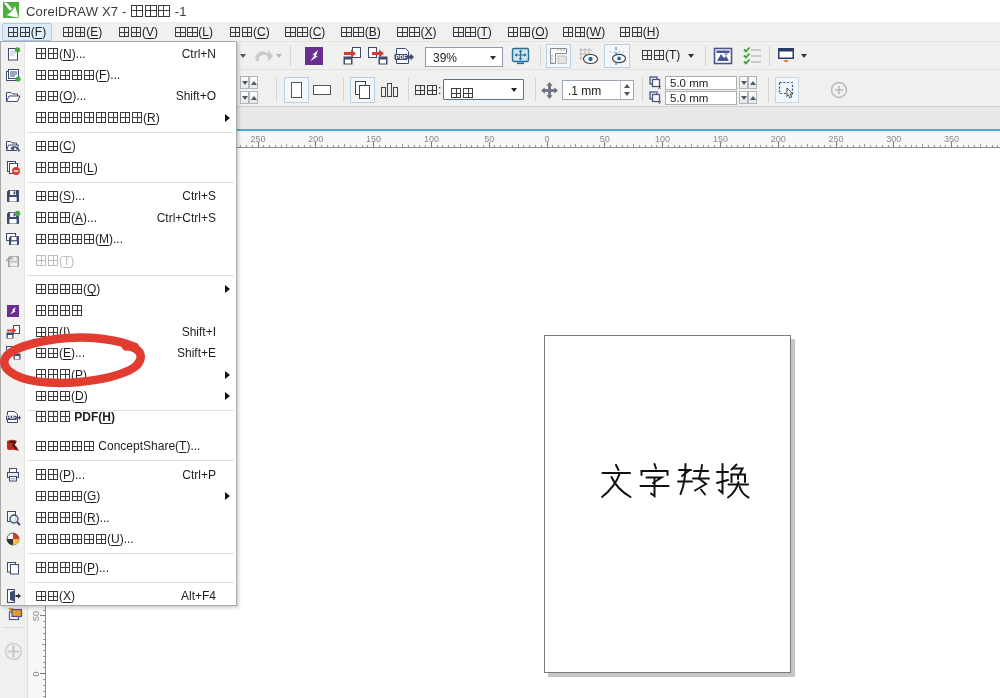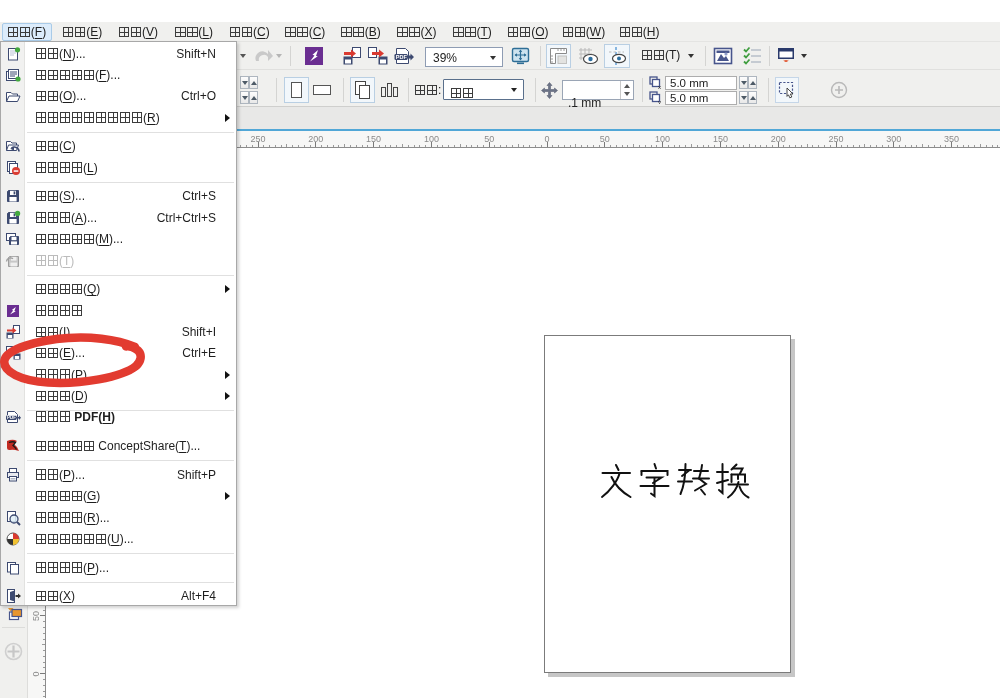--- a/index.html
+++ b/index.html
@@ -504,21 +504,21 @@
     <div class="abs" style="left:414px;top:83px;font-size:12px;color:#222"><i class="z"></i><i class="z"></i>:</div>
     <div class="abs" style="left:443px;top:79px;width:81px;height:21px;background:#fff;border:1.5px solid #5a708c;border-radius:1px">
         <span style="position:absolute;left:6px;top:3px"><i class="z"></i><i class="z"></i></span>
         <span class="dda" style="position:absolute;right:6px;top:8px;border-top-color:#222"></span>
       </div>
     <div class="vsep" style="left:535px;top:78px;height:24px"></div>
     <svg class="abs" style="left:541px;top:82px" width="17" height="17" viewBox="0 0 17 17">
         <path d="M8.5,0.5 L11,3.5 L9.5,3.5 L9.5,7.5 L13.5,7.5 L13.5,6 L16.5,8.5 L13.5,11 L13.5,9.5 L9.5,9.5 L9.5,13.5 L11,13.5 L8.5,16.5 L6,13.5 L7.5,13.5 L7.5,9.5 L3.5,9.5 L3.5,11 L0.5,8.5 L3.5,6 L3.5,7.5 L7.5,7.5 L7.5,3.5 L6,3.5 Z" fill="#6b7386" stroke="#5a6276" stroke-width="0.6"></path>
       </svg>
     <div class="abs" style="left:562px;top:80px;width:72px;height:20px;background:#fff;border:1px solid #9aa5b5">
-        <span style="position:absolute;left:5px;top:15px;font-size:12px;color:#222">.1 mm</span>
+        <span style="position:absolute;left:5px;top:3px;font-size:12px;color:#222">.1 mm</span>
         <div class="abs" style="right:0;top:0;width:13px;height:18px;border-left:1px solid #c9c9c9">
           <span class="dda" style="position:absolute;left:3px;top:3px;border-top:none;border-bottom:4px solid #555"></span>
           <span class="dda" style="position:absolute;left:3px;top:11px"></span>
         </div>
       </div>
     <div class="vsep" style="left:642px;top:78px;height:24px"></div>
     <svg class="abs" style="left:649px;top:76px" width="14" height="13" viewBox="0 0 14 13">
         <rect x="1" y="1" width="7" height="7" fill="none" stroke="#47558c" stroke-width="1.3"></rect>
         <rect x="3.5" y="3.5" width="7" height="7" fill="#fff" stroke="#47558c" stroke-width="1.3"></rect>
         <text x="9" y="12.5" font-size="6" fill="#222" font-family="Liberation Sans,sans-serif">x</text>
@@ -541,59 +541,67 @@
     <div class="vsep" style="left:768px;top:78px;height:24px"></div>
     <div class="abs" style="left:775px;top:77px;width:24px;height:26px;border:1px solid #c5d6e8;background:#f2f7fb"></div>
     <svg class="abs" style="left:778px;top:81px" width="18" height="18" viewBox="0 0 18 18">
         <rect x="1.5" y="1.5" width="13" height="11" fill="none" stroke="#47558c" stroke-dasharray="2.2 1.6" stroke-width="1.2"></rect>
         <path d="M9,7 L15,13 L12.4,13 L13.8,16 L11.8,16.8 L10.5,13.8 L9,15.4 Z" fill="#fff" stroke="#333" stroke-width="0.9"></path>
       </svg>
     <svg class="abs" style="left:830px;top:81px" width="18" height="18" viewBox="0 0 18 18">
         <circle cx="9" cy="9" r="7.5" fill="none" stroke="#b9b9b9" stroke-width="1.4"></circle>
         <path d="M9,5 V13 M5,9 H13" stroke="#b9b9b9" stroke-width="1.6"></path>
       </svg>
+  </div>
+  <div class="abs" id="titlebar">
+    <svg width="16" height="16" style="position:absolute;left:2.5px;top:2px" viewBox="0 0 16 16">
+      <rect x="0" y="0" width="16" height="16" fill="#4caf3e"></rect>
+      <path d="M0.8,0.8 L3.8,0.8 L9.2,6.8 L6.8,8.8 Z" fill="#fff"></path>
+      <path d="M3.5,13 Q8.5,11 12,4 L15.6,15.6 Q8,14.8 3.5,13 Z" fill="#fff"></path>
+    </svg>
+    <span class="txt">CorelDRAW X7 - <i class="z" style="width:12px;height:12px"></i><i class="z" style="width:12px;height:12px"></i><i class="z" style="width:12px;height:12px"></i> -1</span>
   </div>
   <div class="abs" id="menubar">
       <div class="mitem sel" style="left: 1.5px; width: 50px;"><i class="z"></i><i class="z"></i>(<u>F</u>)</div>
       <div class="mitem" style="left: 57.2px; width: 50px;"><i class="z"></i><i class="z"></i>(<u>E</u>)</div>
       <div class="mitem" style="left: 112.9px; width: 50px;"><i class="z"></i><i class="z"></i>(<u>V</u>)</div>
       <div class="mitem" style="left: 168.6px; width: 50px;"><i class="z"></i><i class="z"></i>(<u>L</u>)</div>
       <div class="mitem" style="left: 224.3px; width: 50px;"><i class="z"></i><i class="z"></i>(<u>C</u>)</div>
       <div class="mitem" style="left: 280px; width: 50px;"><i class="z"></i><i class="z"></i>(<u>C</u>)</div>
       <div class="mitem" style="left: 335.7px; width: 50px;"><i class="z"></i><i class="z"></i>(<u>B</u>)</div>
       <div class="mitem" style="left: 391.4px; width: 50px;"><i class="z"></i><i class="z"></i>(<u>X</u>)</div>
       <div class="mitem" style="left: 447.1px; width: 50px;"><i class="z"></i><i class="z"></i>(<u>T</u>)</div>
       <div class="mitem" style="left: 502.8px; width: 50px;"><i class="z"></i><i class="z"></i>(<u>O</u>)</div>
       <div class="mitem" style="left: 558.5px; width: 50px;"><i class="z"></i><i class="z"></i>(<u>W</u>)</div>
       <div class="mitem" style="left: 614.2px; width: 50px;"><i class="z"></i><i class="z"></i>(<u>H</u>)</div>
     </div>
   <div class="abs" id="fmenu">
       <div class="gutter"></div>
       <div id="fitems">
         <div class="mi" style="top: 1px;">
           <span class="lbl"><i class="z"></i><i class="z"></i>(<u>N</u>)...</span>
-          <span class="sc">Shift+N</span>
+          <span class="sc">Ctrl+N</span>
           <svg class="ico" style="top:2.5px" viewBox="0 0 16 16">
             <rect x="3.5" y="2.5" width="9" height="11.5" fill="#fff" stroke="#3d4a70"></rect>
             <path d="M5 5h6M5 7h6M5 9h4" stroke="#b9c2d6" stroke-width="1"></path>
             <circle cx="12.5" cy="3.8" r="2.6" fill="#43a93f"></circle>
           </svg>
         </div>
         <div class="mi" style="top: 22.4px;">
           <span class="lbl"><i class="z"></i><i class="z"></i><i class="z"></i><i class="z"></i><i class="z"></i>(<u>F</u>)...</span>
           <svg class="ico" style="top:2.5px" viewBox="0 0 16 16">
             <rect x="1.5" y="4.5" width="10" height="9" fill="#fff" stroke="#3d4a70"></rect>
             <rect x="3.5" y="2.5" width="10" height="9" fill="#fff" stroke="#3d4a70"></rect>
             <path d="M5 5h7M5 7h7M5 9h5" stroke="#3d4a70" stroke-width="1"></path>
             <circle cx="13" cy="12" r="2.6" fill="#43a93f"></circle>
           </svg>
         </div>
         <div class="mi" style="top: 43.8px;">
           <span class="lbl"><i class="z"></i><i class="z"></i>(<u>O</u>)...</span>
-          <span class="sc">Ctrl+O</span>
+          <span class="sc">Shift+O</span>
           <svg class="ico" style="top:2.5px" viewBox="0 0 16 16">
             <path d="M1.5,13.5 L1.5,4.5 L6,4.5 L7.5,6 L12.5,6 L12.5,8" fill="#fff" stroke="#3d4a70"></path>
             <path d="M1.5,13.5 L4,8 L15,8 L12.5,13.5 Z" fill="#fff" stroke="#3d4a70"></path>
           </svg>
         </div>
         <div class="mi" style="top: 65.2px;">
           <span class="lbl"><i class="z"></i><i class="z"></i><i class="z"></i><i class="z"></i><i class="z"></i><i class="z"></i><i class="z"></i><i class="z"></i><i class="z"></i>(<u>R</u>)</span>
           <span class="arr"></span>
         </div>
         <div class="msep" style="top: 89.7px;"></div>
@@ -672,21 +680,21 @@
           <span class="sc">Shift+I</span>
           <svg class="ico" style="top:2.5px" viewBox="0 0 16 16">
             <rect x="8.5" y="1.5" width="6" height="8" fill="#fff" stroke="#3d4a70"></rect>
             <rect x="1.5" y="8.5" width="7" height="6" fill="#3d4a70"></rect>
             <rect x="2.8" y="11" width="4.4" height="3" fill="#fff"></rect>
             <path d="M2,5.5 L7.5,5.5 L7.5,3.5 L11.5,6.5 L7.5,9.5 L7.5,7.5 L2,7.5 Z" fill="#d93a30"></path>
           </svg>
         </div>
         <div class="mi" style="top: 300.8px;">
           <span class="lbl"><i class="z"></i><i class="z"></i>(<u>E</u>)...</span>
-          <span class="sc">Ctrl+E</span>
+          <span class="sc">Shift+E</span>
           <svg class="ico" style="top:2.5px" viewBox="0 0 16 16">
             <rect x="1.5" y="1.5" width="6" height="8" fill="#fff" stroke="#3d4a70"></rect>
             <rect x="8.5" y="8.5" width="7" height="6" fill="#3d4a70"></rect>
             <rect x="9.8" y="11" width="4.4" height="3" fill="#fff"></rect>
             <path d="M4,5.5 L9.5,5.5 L9.5,3.5 L13.5,6.5 L9.5,9.5 L9.5,7.5 L4,7.5 Z" fill="#d93a30"></path>
           </svg>
         </div>
         <div class="mi" style="top: 322.2px;">
           <span class="lbl"><i class="z"></i><i class="z"></i><i class="z"></i>(<u>P</u>)</span>
           <span class="arr"></span>
@@ -708,21 +716,21 @@
         <div class="mi" style="top: 393.6px;">
           <span class="lbl"><i class="z"></i><i class="z"></i><i class="z"></i><i class="z"></i><i class="z"></i> ConceptShare(<u>T</u>)...</span>
           <svg class="ico" style="top:2.5px" viewBox="0 0 16 16">
             <path d="M2,3 Q8,0.5 12,3 L9,6 Q12,8 14,13 Q8,11 5,12 Q2,12.5 2,10 Z" fill="#c22b22"></path>
             <path d="M4,4.5 Q8,3 10.5,4.5 L8,7.5 Q10,9 11.5,11.5" fill="none" stroke="#1a1a1a" stroke-width="1.3"></path>
           </svg>
         </div>
         <div class="msep" style="top: 418.1px;"></div>
         <div class="mi" style="top: 422.2px;">
           <span class="lbl"><i class="z"></i><i class="z"></i>(<u>P</u>)...</span>
-          <span class="sc">Shift+P</span>
+          <span class="sc">Ctrl+P</span>
           <svg class="ico" style="top:2.5px" viewBox="0 0 16 16">
             <rect x="4.5" y="1.5" width="7" height="4" fill="#fff" stroke="#3d4a70"></rect>
             <rect x="2.5" y="5.5" width="11" height="5" fill="#e8eaf0" stroke="#3d4a70"></rect>
             <rect x="4.5" y="9.5" width="7" height="4.5" fill="#fff" stroke="#3d4a70"></rect>
             <path d="M5.5 11.5h5M5.5 13h5" stroke="#9aa3b8" stroke-width="0.8"></path>
           </svg>
         </div>
         <div class="mi" style="top: 443.6px;">
           <span class="lbl"><i class="z"></i><i class="z"></i><i class="z"></i><i class="z"></i>(<u>G</u>)</span>
           <span class="arr"></span>

